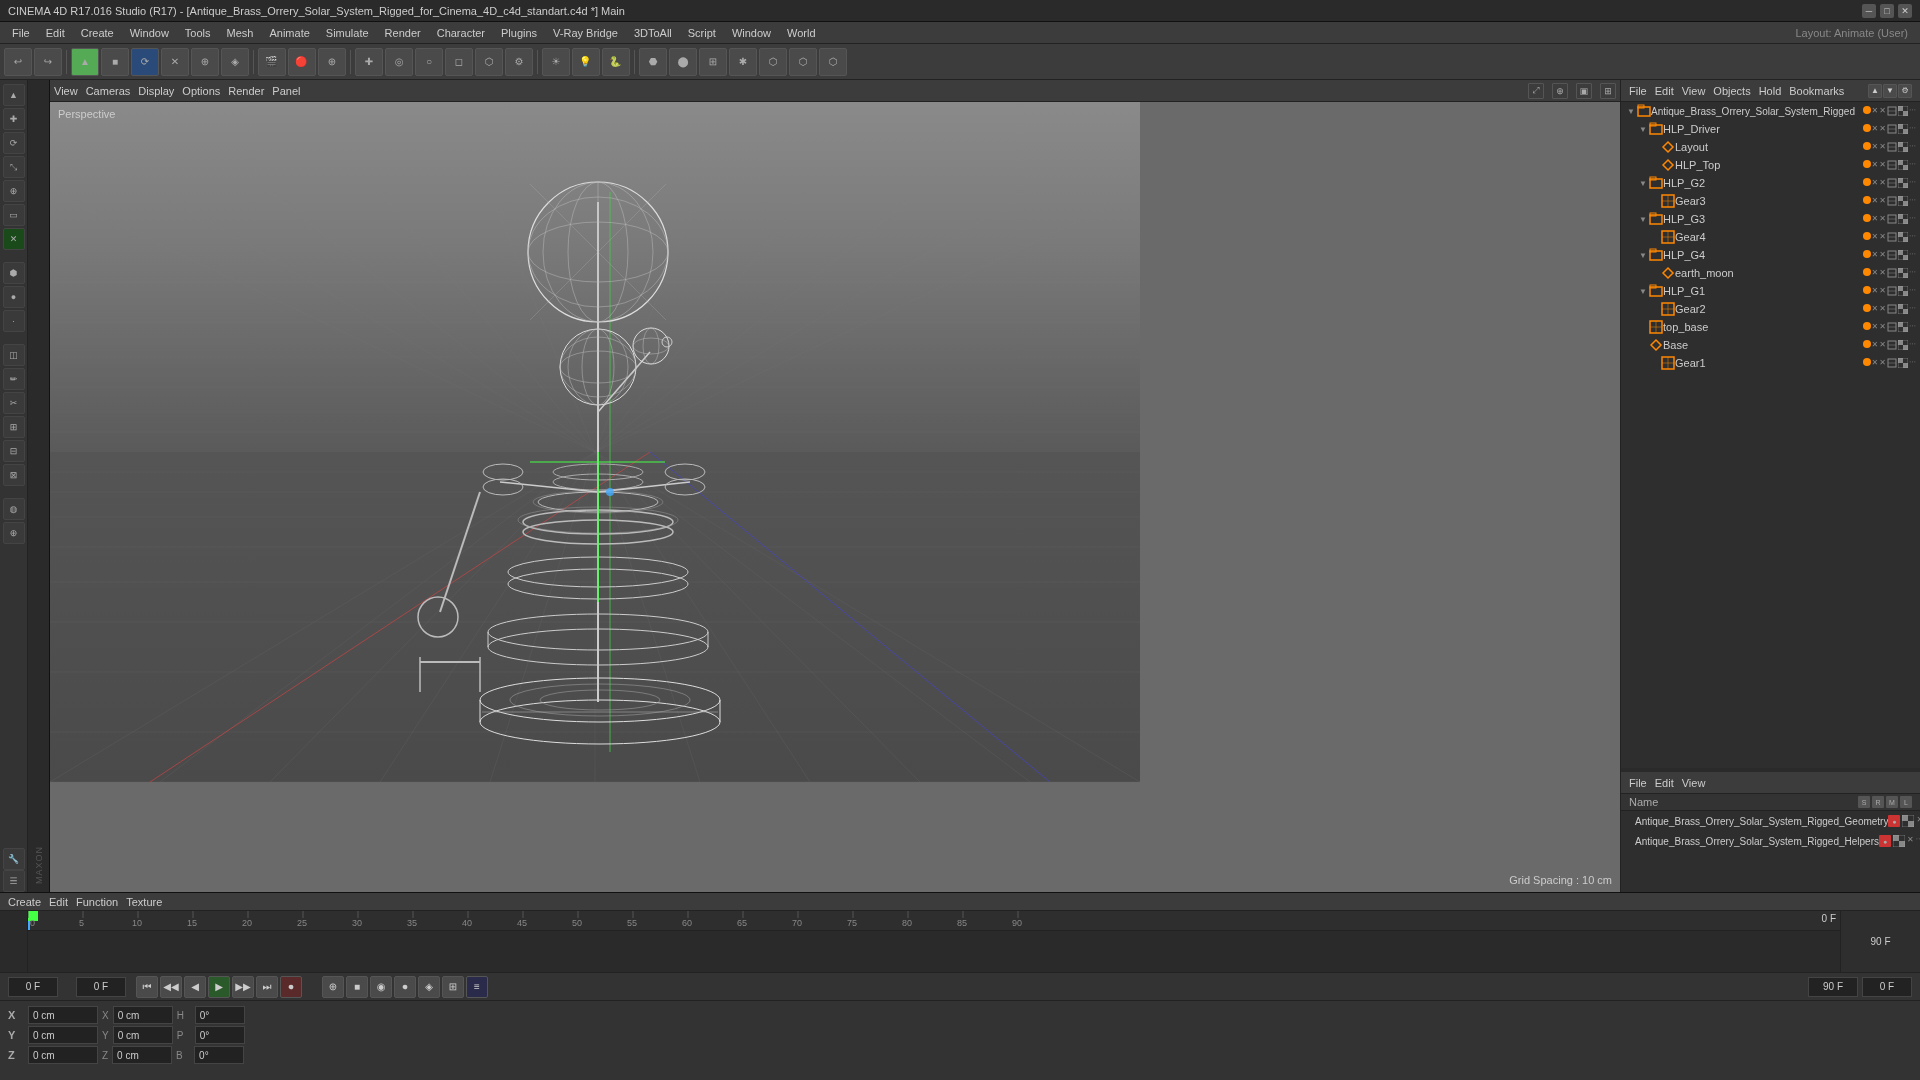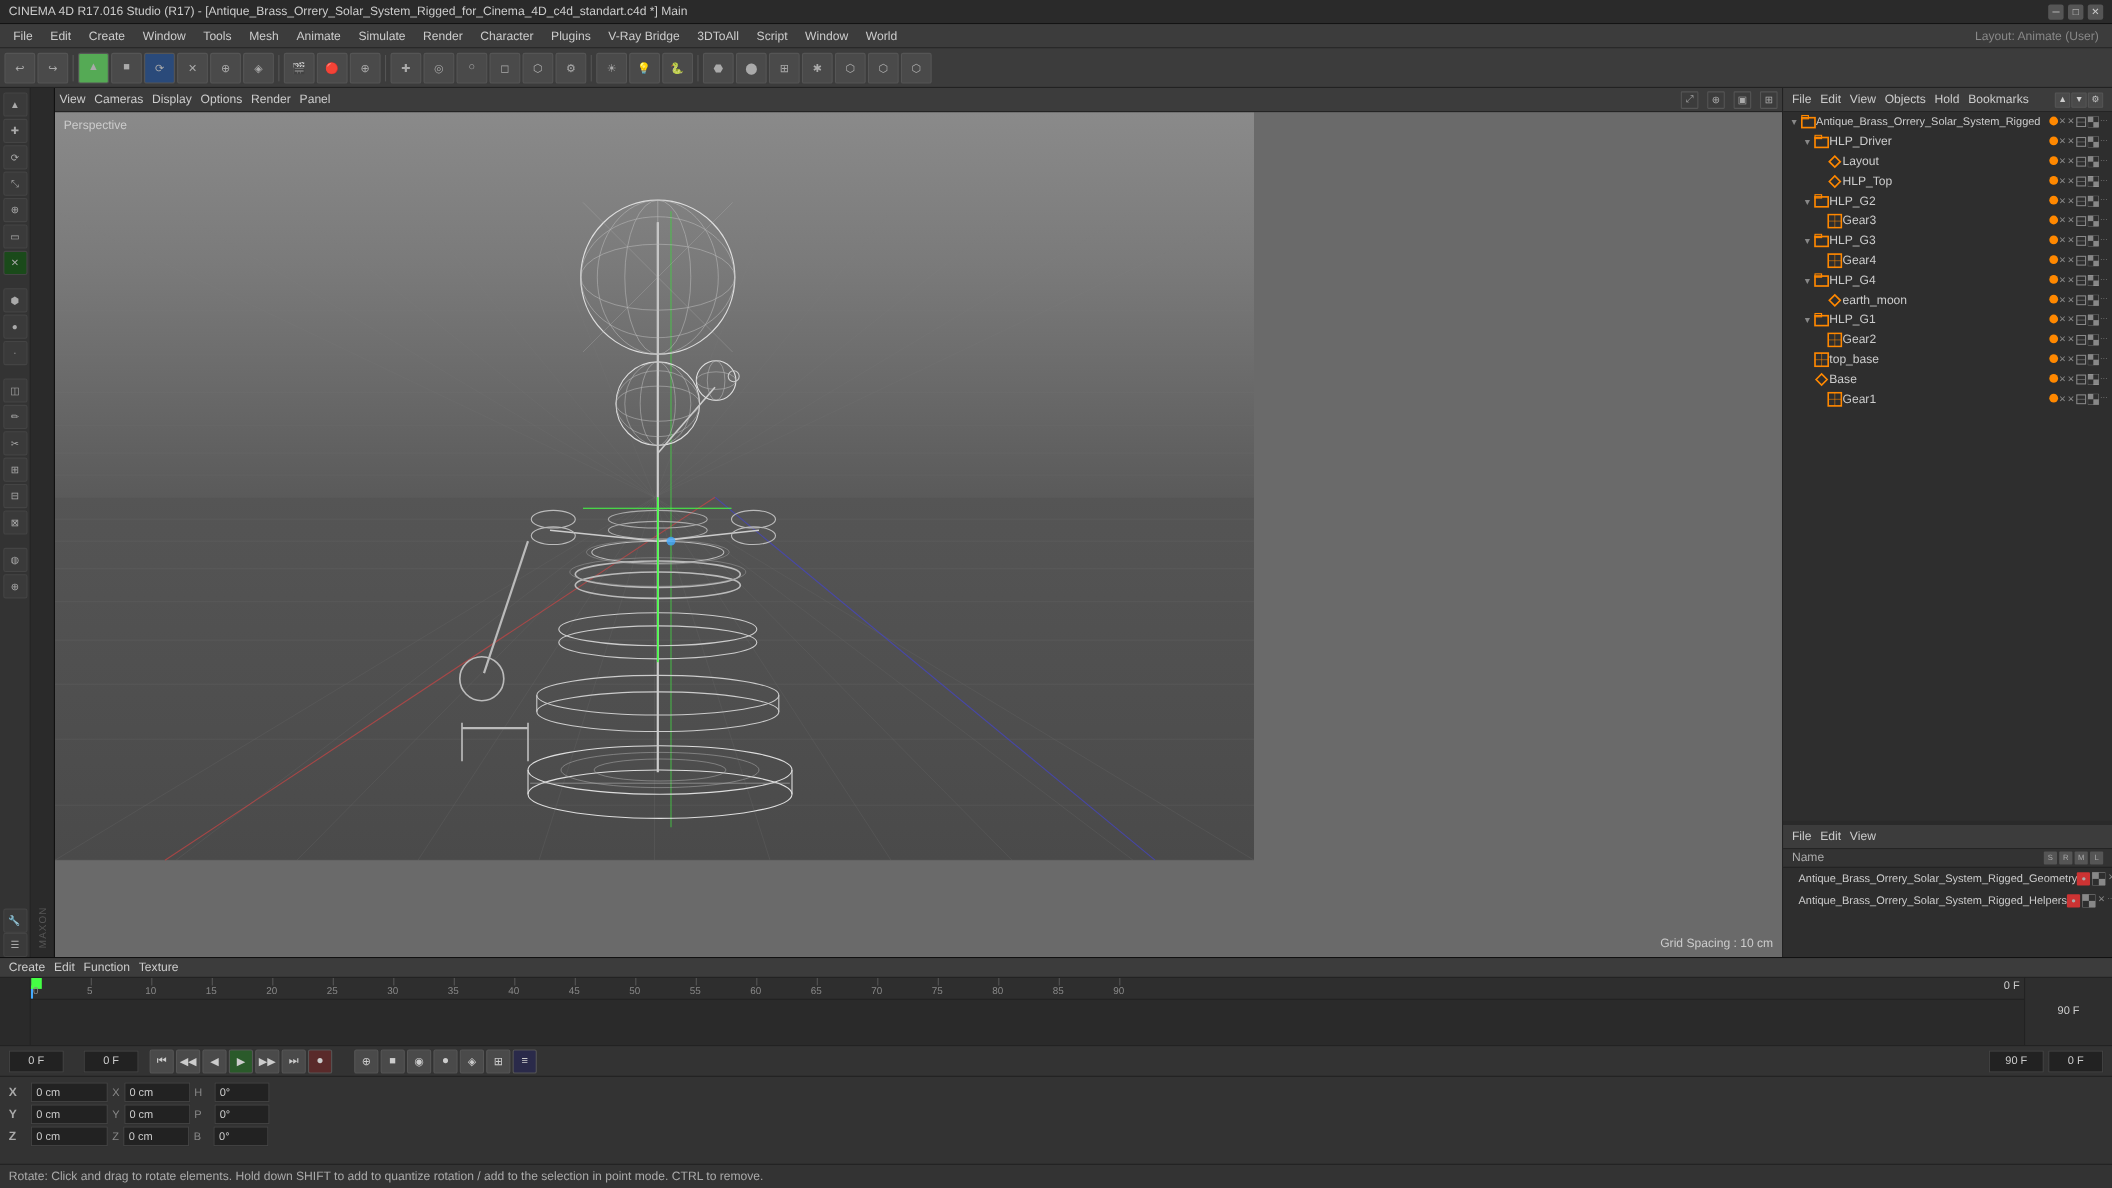--- a/index.html
+++ b/index.html
@@ -1226,17 +1226,14 @@
         <input class="prop-input" value="0 cm" style="">
         <span class="prop-equals">Z</span>
         <input class="prop-sub-input" value="0 cm" style="">
         <span class="prop-letter">B</span>
         <input class="prop-val-input" value="0°" style="">
       </div>
     </div>
 
   </div>
 
-  <div id="status-bar">
-    <span>Rotate: Click and drag to rotate elements. Hold down SHIFT to add to quantize rotation / add to the selection in point mode. CTRL to remove.</span>
-  </div>
 
 </div>
 
 </body></html>

